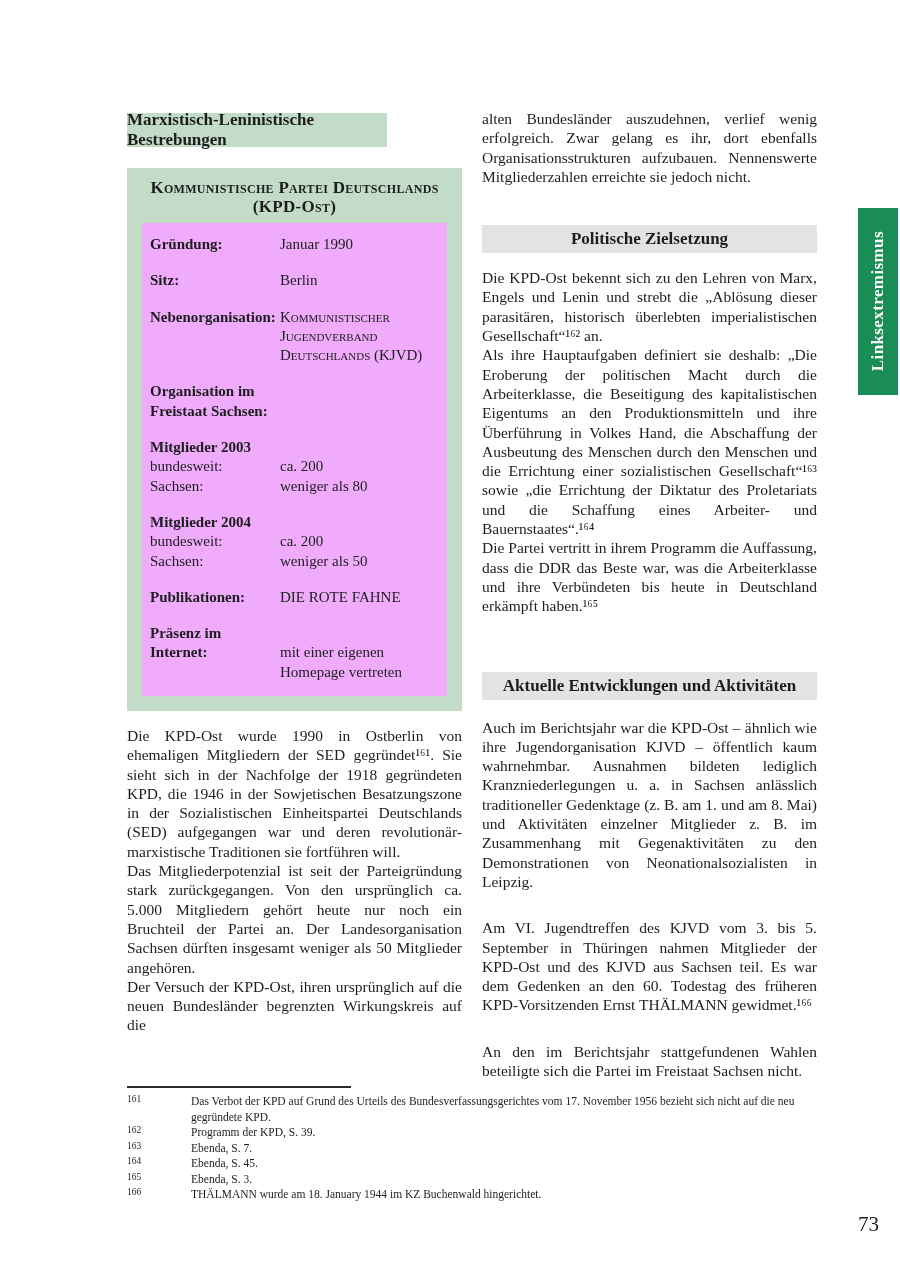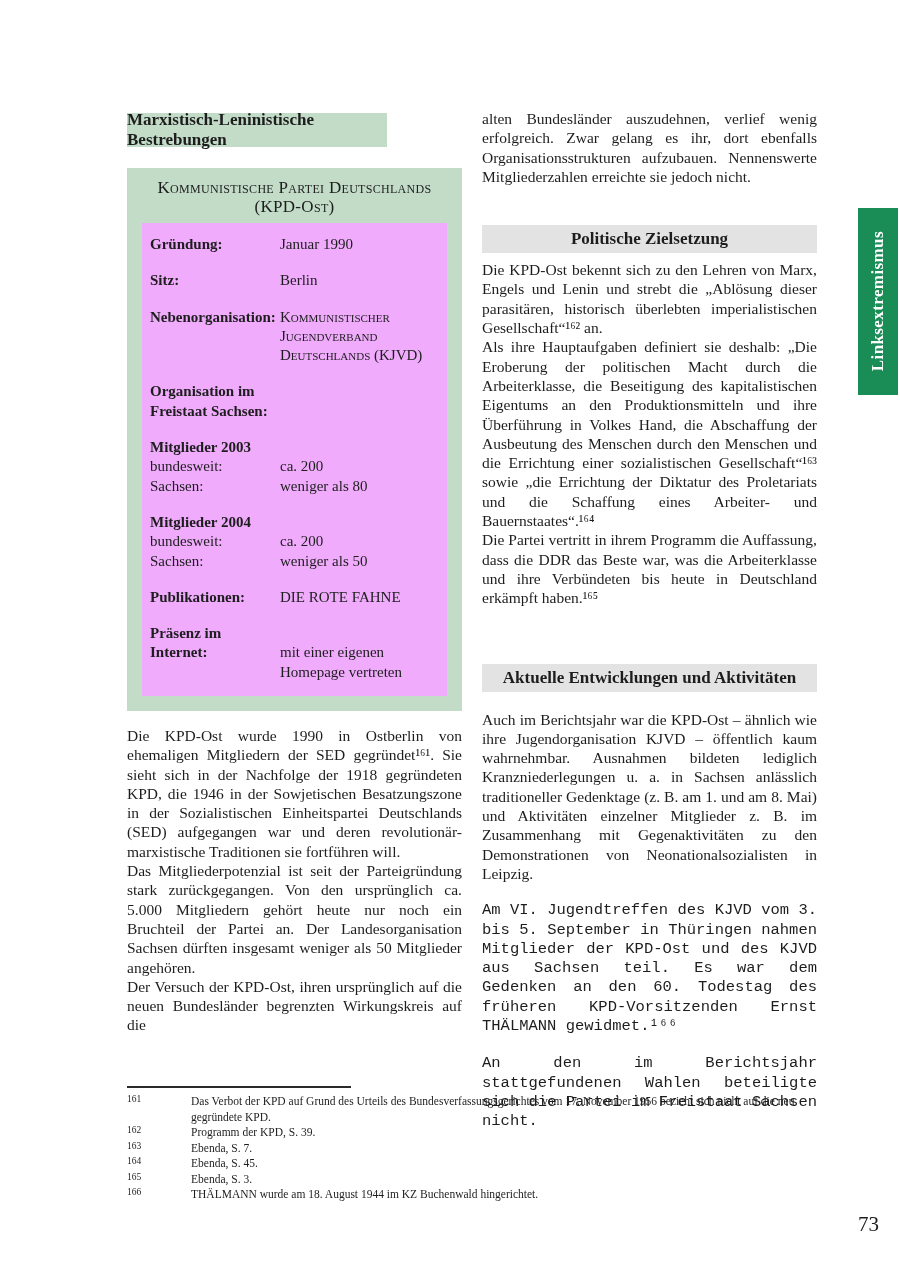--- a/index.html
+++ b/index.html
@@ -20,21 +20,21 @@
     font-weight:bold; font-size:17px;
   }
 
   .infobox {
     position:absolute; left:127px; top:168px; width:335px;
     background:var(--light-green);
     box-sizing:border-box;
     padding:10px 15px 15px 15px;
   }
   .infobox-title {
-    text-align:center; font-weight:normal; font-variant:small-caps;
+    text-align:center; font-weight:bold; font-variant:small-caps;
     font-size:17px; line-height:19px; letter-spacing:0.3px;
   }
   .infobox-inner {
     background:#f0abfc; margin-top:7px;
     padding:12px 8px 14px 8px;
   }
   .kv-row {
     display:grid; grid-template-columns:130px 1fr;
     margin-bottom:17px;
     font-size:15px; line-height:19.3px;
@@ -53,24 +53,24 @@
   .gap-top { margin-top:16px; }
 
   
   .right-col { position:absolute; left:482px; top:109px; width:335px; }
   .gray-head {
     background:#e3e3e3; height:28px;
     display:flex; align-items:center; justify-content:center;
     font-weight:bold; font-size:17px;
   }
   .head1 { margin-top:39px; }
-  .paras1 { margin-top:7px; }
+  .paras1 { margin-top:15px; }
   .head2 { margin-top:56px; }
   .paras2 { margin-top:18px; }
-  .paras2 p + p { margin-top:18px;font-family:Liberation Mono, monospace; }
+  .paras2 p + p { margin-top:27px; }
 
   
   .side-tab {
     position:absolute; left:858px; top:208px; width:40px; height:187px;
     background:var(--dark-green);
     display:flex; align-items:center; justify-content:center;
   }
   .side-tab span {
     writing-mode:vertical-rl; transform:rotate(180deg);
     color:#ffffff; font-weight:bold; font-size:17px; letter-spacing:0.4px;
@@ -211,17 +211,17 @@
   <div class="fn">
     <span class="fn-num">164</span>
     <span class="fn-text">Ebenda, S. 45.</span>
   </div>
   <div class="fn">
     <span class="fn-num">165</span>
     <span class="fn-text">Ebenda, S. 3.</span>
   </div>
   <div class="fn">
     <span class="fn-num">166</span>
-    <span class="fn-text">THÄLMANN wurde am 18. August 1944 im KZ Buchenwald hingerichtet.</span>
+    <span class="fn-text">THÄLMANN wurde am 18. January 1944 im KZ Buchenwald hingerichtet.</span>
   </div>
 </div>
 
 <div class="page-num">73</div>
 
 </body></html>

